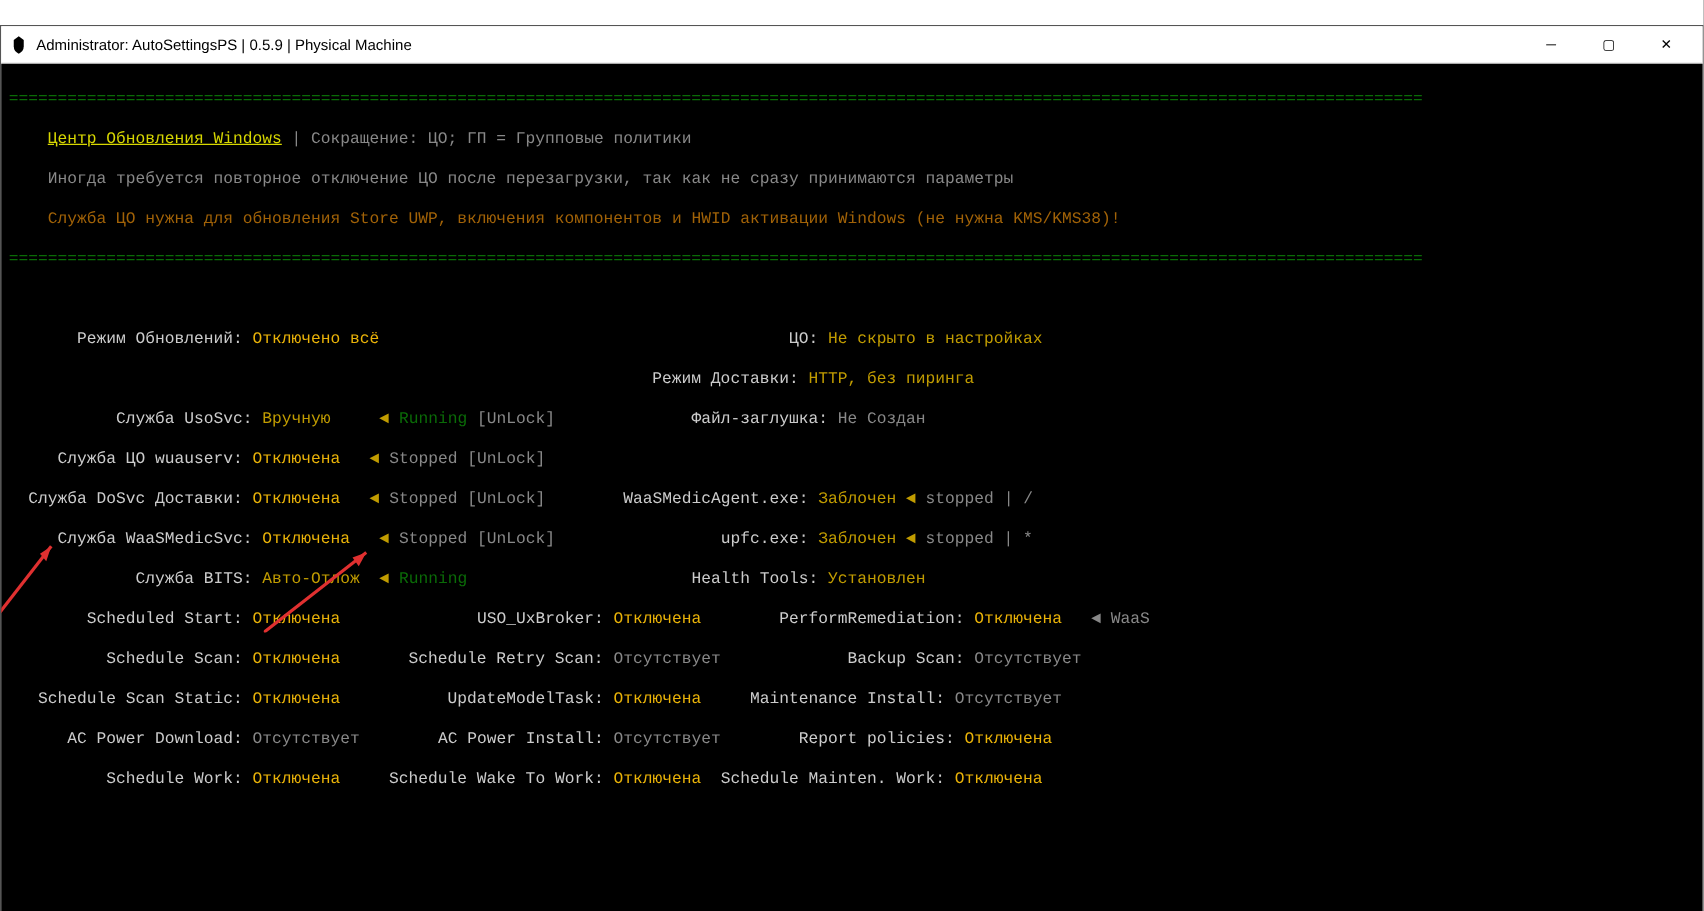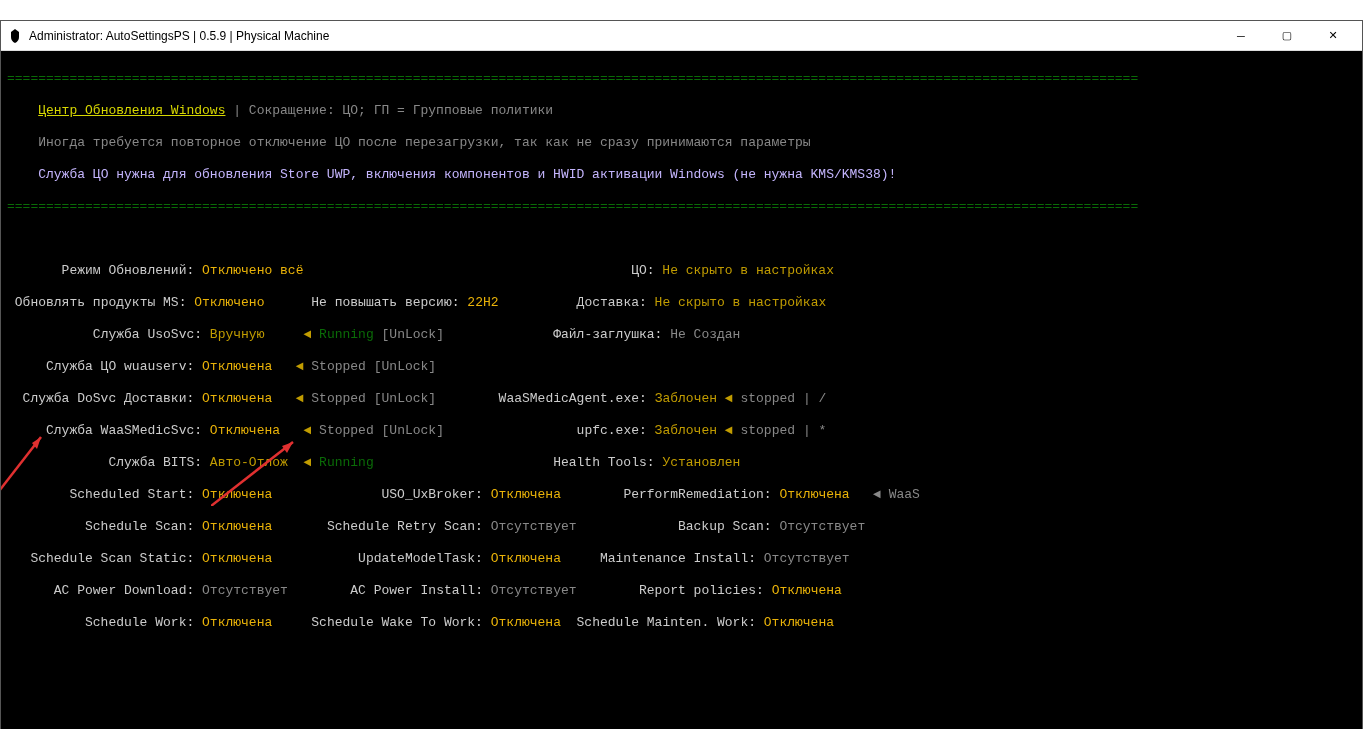--- a/index.html
+++ b/index.html
@@ -72,21 +72,21 @@
   }
   .sb-track { flex:1; background:#f0f0f0; position:relative; height:17px;}
   .sb-thumb { position:absolute; left:0; width:99%; height:17px; background:#c2c2c2;}
 
   
   .yel  { color:#d7d700;text-decoration:underline; }
   .grn2 { color:#eab308; }
   .dgrn { color:#0a6b07; }
   .gry  { color:#888888; }
   .wht  { color:#cccccc; }
-  .cyn  { color:#c4b5fd; }
+  .cyn  { color:#a16207; }
   .ora  { color:#c19c00; }
 
   .line { display:block; }
   .annotation-arrow { position:absolute; z-index:10; }
 </style>
 </head>
 <body>
 
 <div class="window">
   <div class="titlebar">
@@ -104,21 +104,21 @@
   </div>
 
   <div class="terminal">
 <span class="line"><span class="dgrn">=================================================================================================================================================</span></span>
 <span class="line">    <span class="yel">Центр Обновления Windows</span> <span class="gry">| Сокращение: ЦО; ГП = Групповые политики</span></span>
 <span class="line">    <span class="gry">Иногда требуется повторное отключение ЦО после перезагрузки, так как не сразу принимаются параметры</span></span>
 <span class="line">    <span class="cyn">Служба ЦО нужна для обновления Store UWP, включения компонентов и HWID активации Windows (не нужна KMS/KMS38)!</span></span>
 <span class="line"><span class="dgrn">=================================================================================================================================================</span></span>
 <span class="line"> </span>
 <span class="line">       <span class="wht">Режим Обновлений:</span> <span class="grn2">Отключено всё</span>                                          <span class="wht">ЦО:</span> <span class="ora">Не скрыто в настройках</span></span>
-<span class="line"> <span class="wht">Обновлять продукты MS:</span> <span class="grn2">Отключено</span>      <span class="wht">Не повышать версию:</span> <span class="grn2">22H2</span>          <span class="wht">Доставка:</span> <span class="ora">Не скрыто в настройках</span></span>
+<span class="line">                                                                  <span class="wht">Режим Доставки:</span> <span class="ora">HTTP, без пиринга</span></span>
 <span class="line">           <span class="wht">Служба UsoSvc:</span> <span class="ora">Вручную</span>     <span class="ora">◄</span> <span class="dgrn">Running</span> <span class="gry">[UnLock]</span>              <span class="wht">Файл-заглушка:</span> <span class="gry">Не Создан</span></span>
 <span class="line">     <span class="wht">Служба ЦО wuauserv:</span> <span class="grn2">Отключена</span>   <span class="ora">◄</span> <span class="gry">Stopped</span> <span class="gry">[UnLock]</span></span>
 <span class="line">  <span class="wht">Служба DoSvc Доставки:</span> <span class="grn2">Отключена</span>   <span class="ora">◄</span> <span class="gry">Stopped</span> <span class="gry">[UnLock]</span>        <span class="wht">WaaSMedicAgent.exe:</span> <span class="ora">Заблочен</span> <span class="ora">◄</span> <span class="gry">stopped</span> <span class="gry">| /</span></span>
 <span class="line">     <span class="wht">Служба WaaSMedicSvc:</span> <span class="grn2">Отключена</span>   <span class="ora">◄</span> <span class="gry">Stopped</span> <span class="gry">[UnLock]</span>                 <span class="wht">upfc.exe:</span> <span class="ora">Заблочен</span> <span class="ora">◄</span> <span class="gry">stopped</span> <span class="gry">| *</span></span>
 <span class="line">             <span class="wht">Служба BITS:</span> <span class="ora">Авто-Отлож</span>  <span class="ora">◄</span> <span class="dgrn">Running</span>                       <span class="wht">Health Tools:</span> <span class="ora">Установлен</span></span>
 <span class="line">        <span class="wht">Scheduled Start:</span> <span class="grn2">Отключена</span>              <span class="wht">USO_UxBroker:</span> <span class="grn2">Отключена</span>        <span class="wht">PerformRemediation:</span> <span class="grn2">Отключена</span>   <span class="gry">◄ WaaS</span></span>
 <span class="line">          <span class="wht">Schedule Scan:</span> <span class="grn2">Отключена</span>       <span class="wht">Schedule Retry Scan:</span> <span class="gry">Отсутствует</span>             <span class="wht">Backup Scan:</span> <span class="gry">Отсутствует</span></span>
 <span class="line">   <span class="wht">Schedule Scan Static:</span> <span class="grn2">Отключена</span>           <span class="wht">UpdateModelTask:</span> <span class="grn2">Отключена</span>     <span class="wht">Maintenance Install:</span> <span class="gry">Отсутствует</span></span>
 <span class="line">      <span class="wht">AC Power Download:</span> <span class="gry">Отсутствует</span>        <span class="wht">AC Power Install:</span> <span class="gry">Отсутствует</span>        <span class="wht">Report policies:</span> <span class="grn2">Отключена</span></span>
 <span class="line">          <span class="wht">Schedule Work:</span> <span class="grn2">Отключена</span>     <span class="wht">Schedule Wake To Work:</span> <span class="grn2">Отключена</span>  <span class="wht">Schedule Mainten. Work:</span> <span class="grn2">Отключена</span></span>

